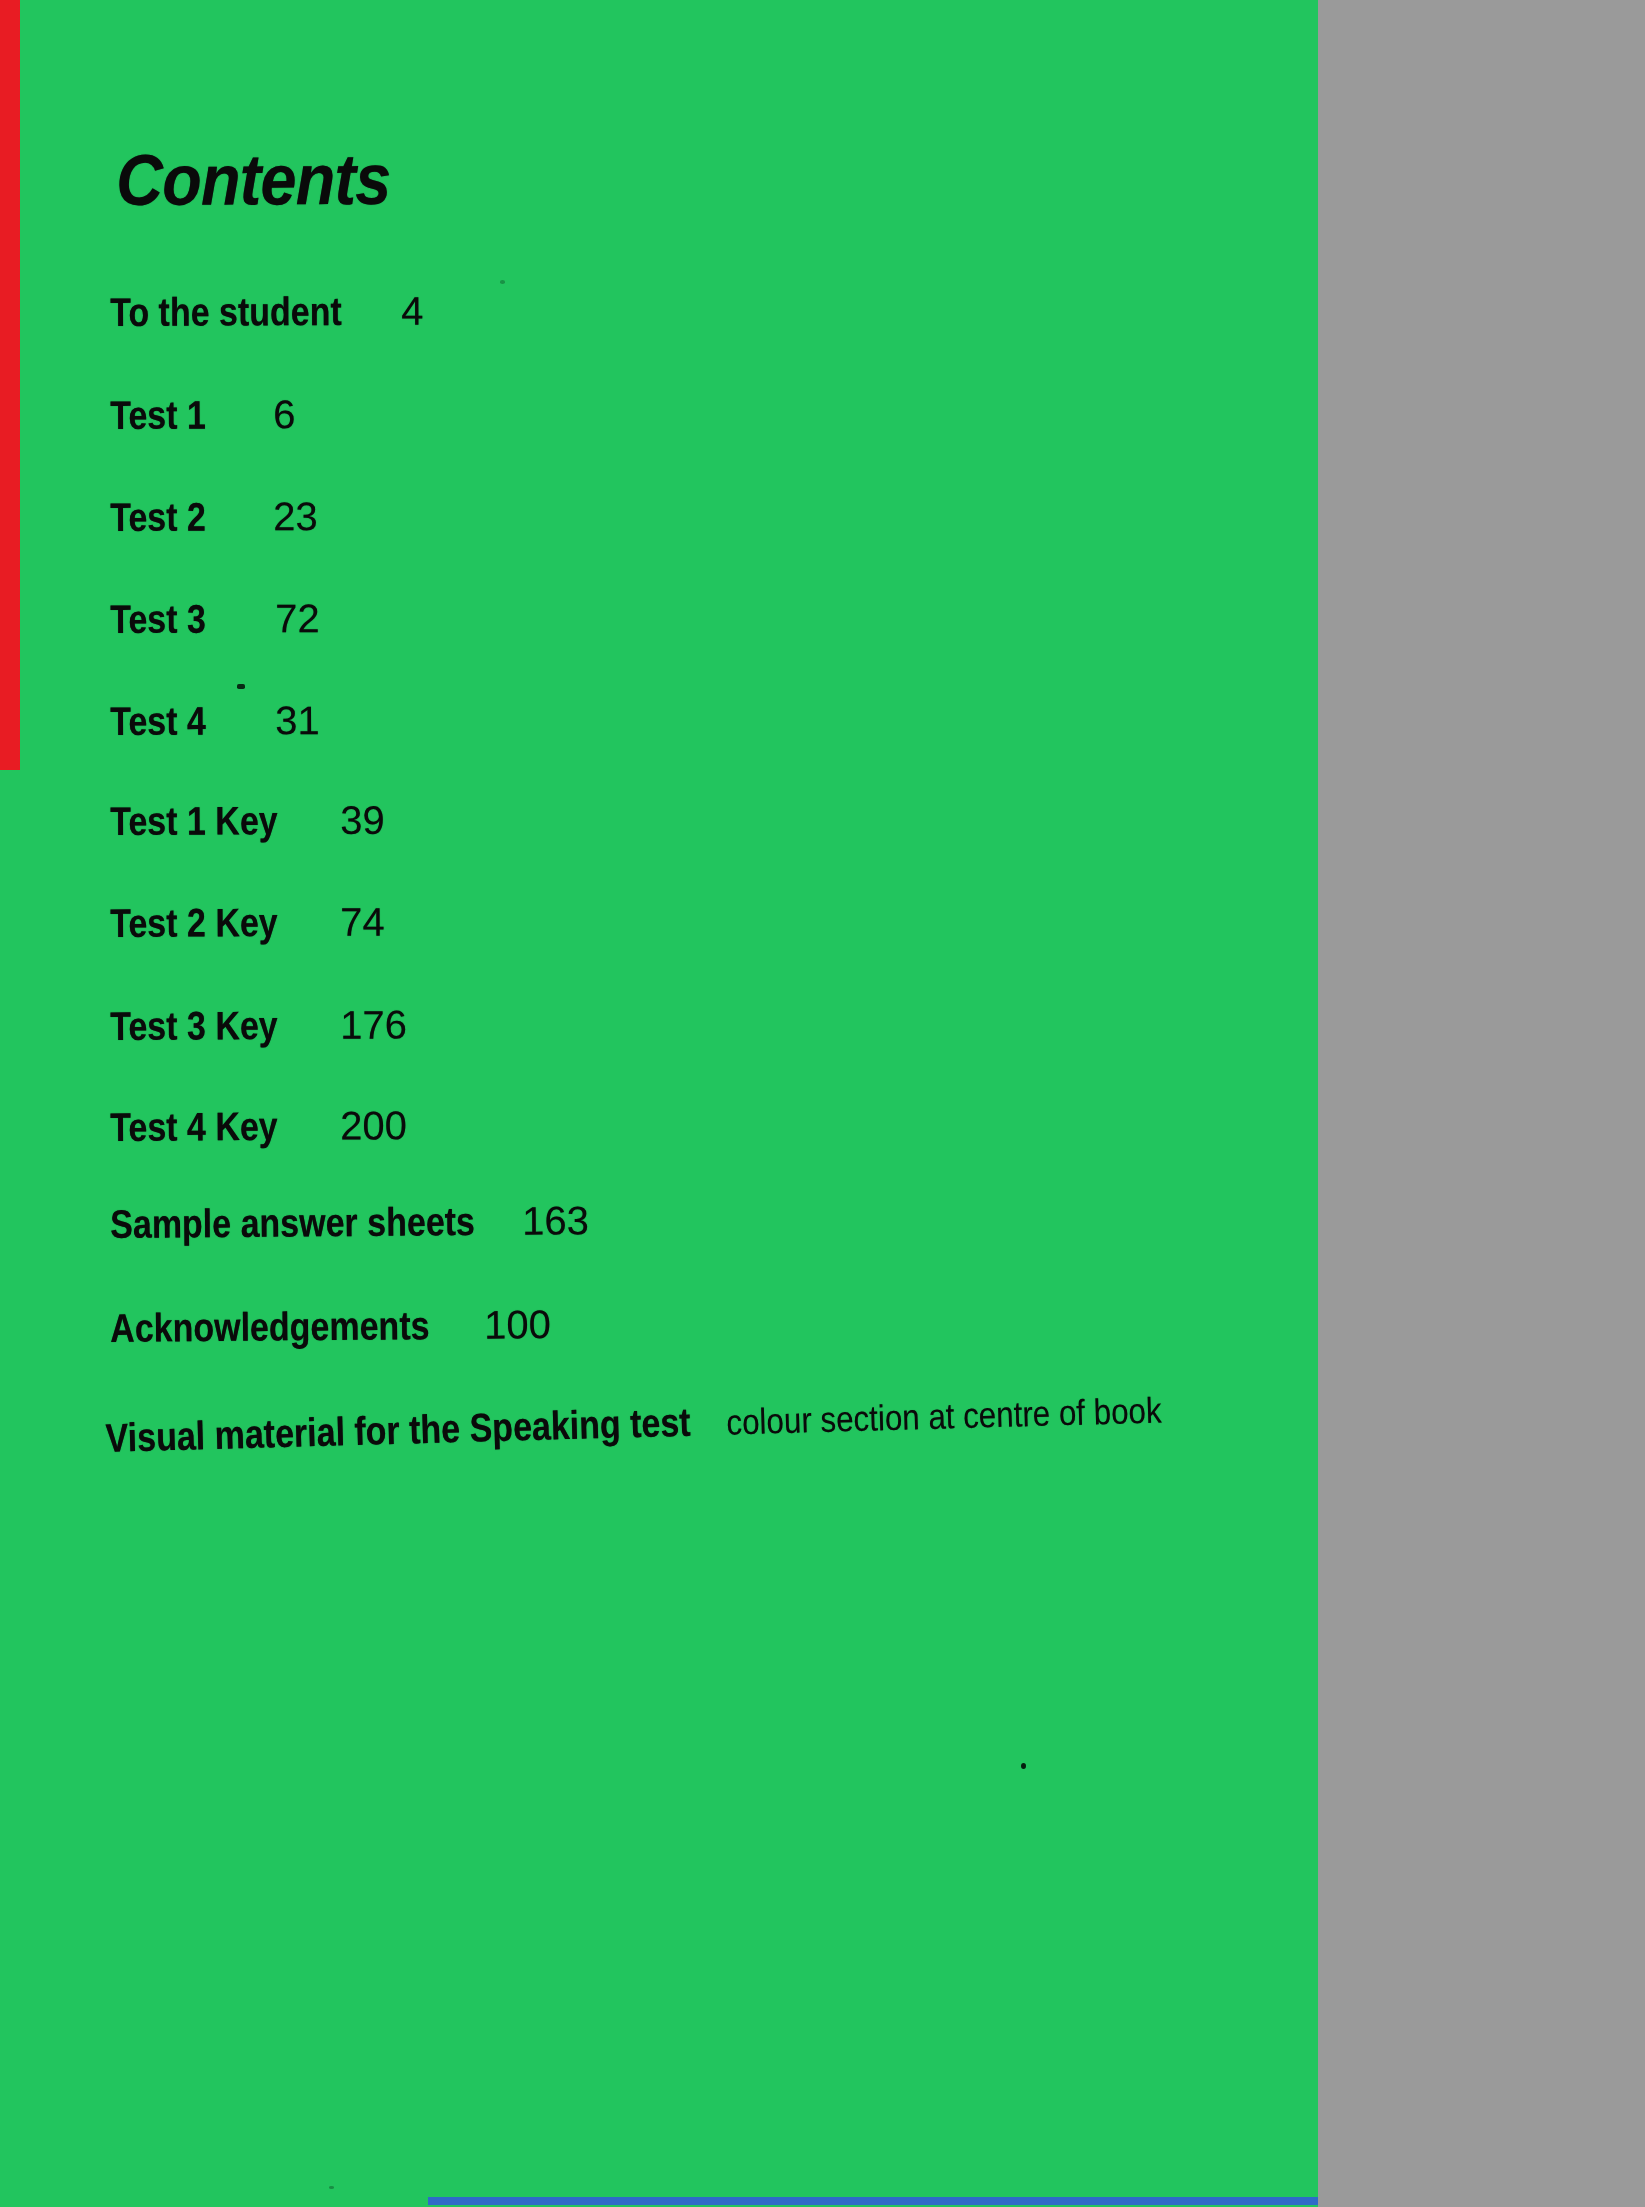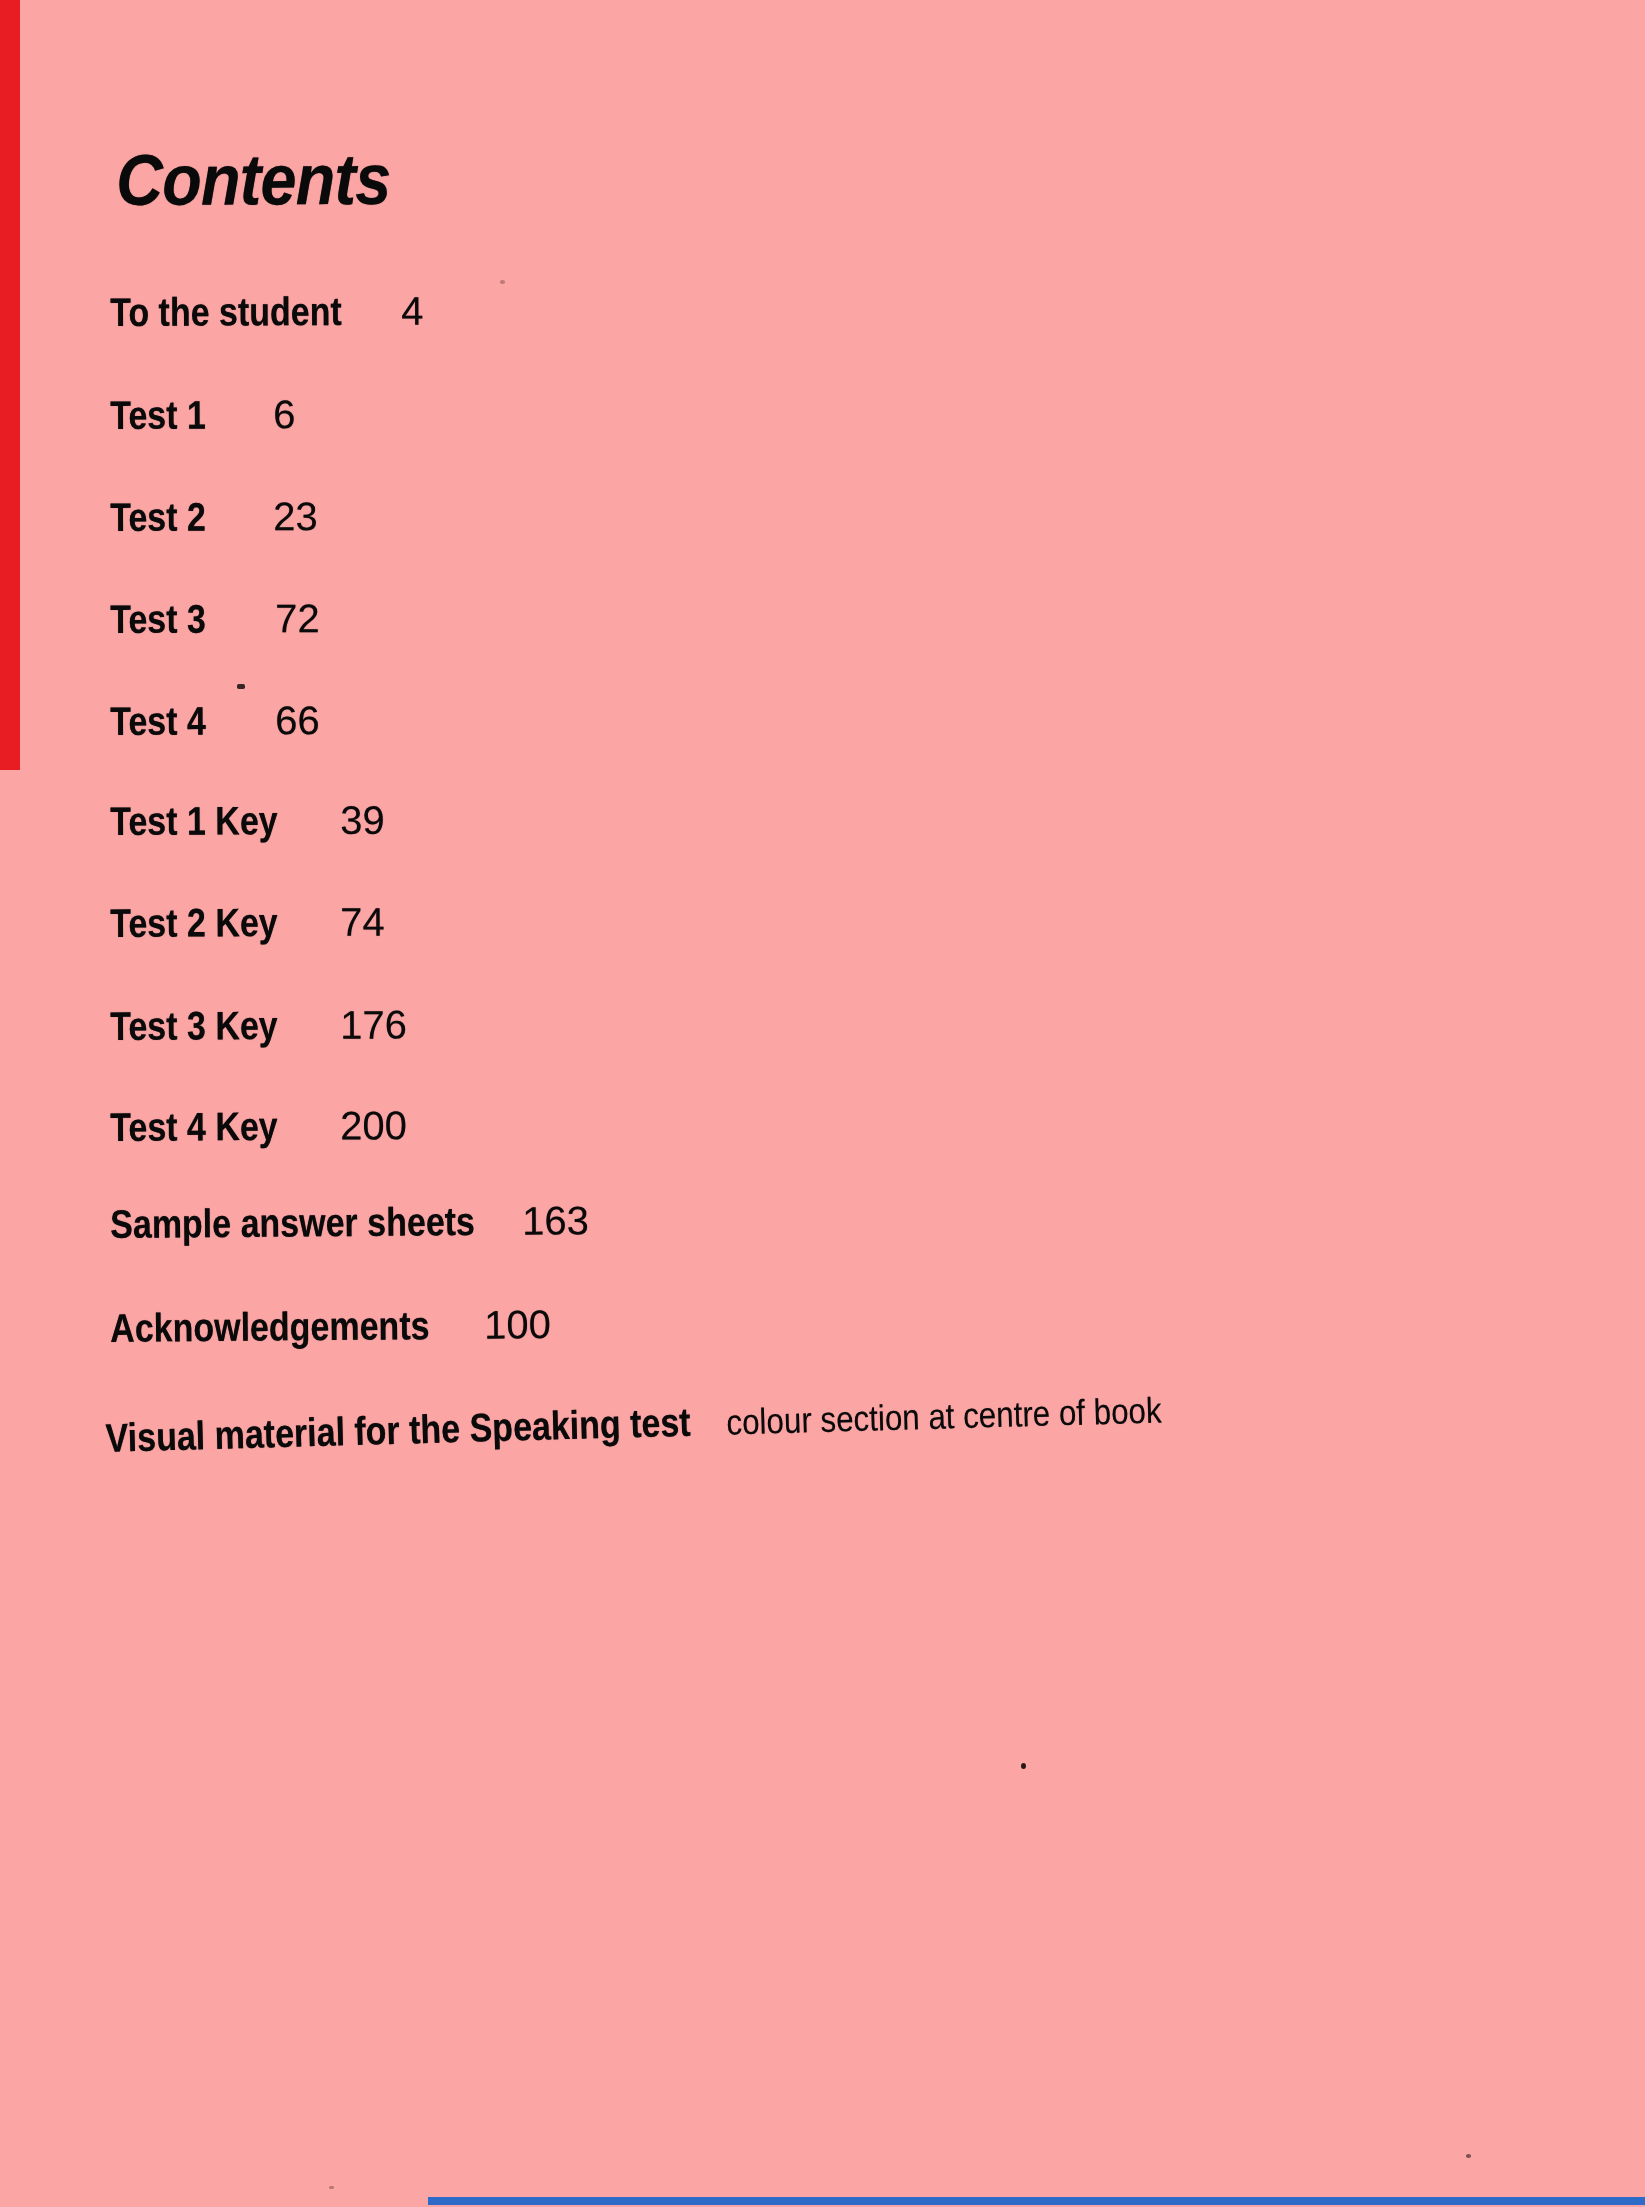--- a/index.html
+++ b/index.html
@@ -1,19 +1,19 @@
 <!DOCTYPE html>
 <html style="font-size:14.4px"><head>
 <meta charset="utf-8">
 <style>
   html,body{margin:0;padding:0;background:#9a9a9a;}
   .page{
     position:relative;
-    width:1645px;height:2207px;
-    background:#fca5a5;
+    width:1318px;height:2207px;
+    background:#22c55e;
     overflow:hidden;
     font-family:"Liberation Sans","DejaVu Sans",sans-serif;
     color:#0a0a0a;
   }
   
   .edge-red{
     position:absolute;left:0;top:0;width:20px;height:770px;
   }
   .edge-blue{
     position:absolute;left:428px;bottom:1.8px;width:1217px;height:8px;
@@ -92,21 +92,21 @@
     <span class="toc-page">23</span>
   </div>
 
   <div class="toc-row" style="top:596px; --num-left:165px; transform:rotate(-0.25deg);">
     <span class="toc-label">Test 3</span>
     <span class="toc-page">72</span>
   </div>
 
   <div class="toc-row" style="top:698px; --num-left:165px; transform:rotate(-0.25deg);">
     <span class="toc-label">Test 4</span>
-    <span class="toc-page">66</span>
+    <span class="toc-page">31</span>
   </div>
 
   <div class="toc-row" style="top:798px; --num-left:230px; transform:rotate(-0.25deg);">
     <span class="toc-label">Test 1 Key</span>
     <span class="toc-page">39</span>
   </div>
 
   <div class="toc-row" style="top:900px; --num-left:230px; transform:rotate(-0.3deg);">
     <span class="toc-label">Test 2 Key</span>
     <span class="toc-page">74</span>

